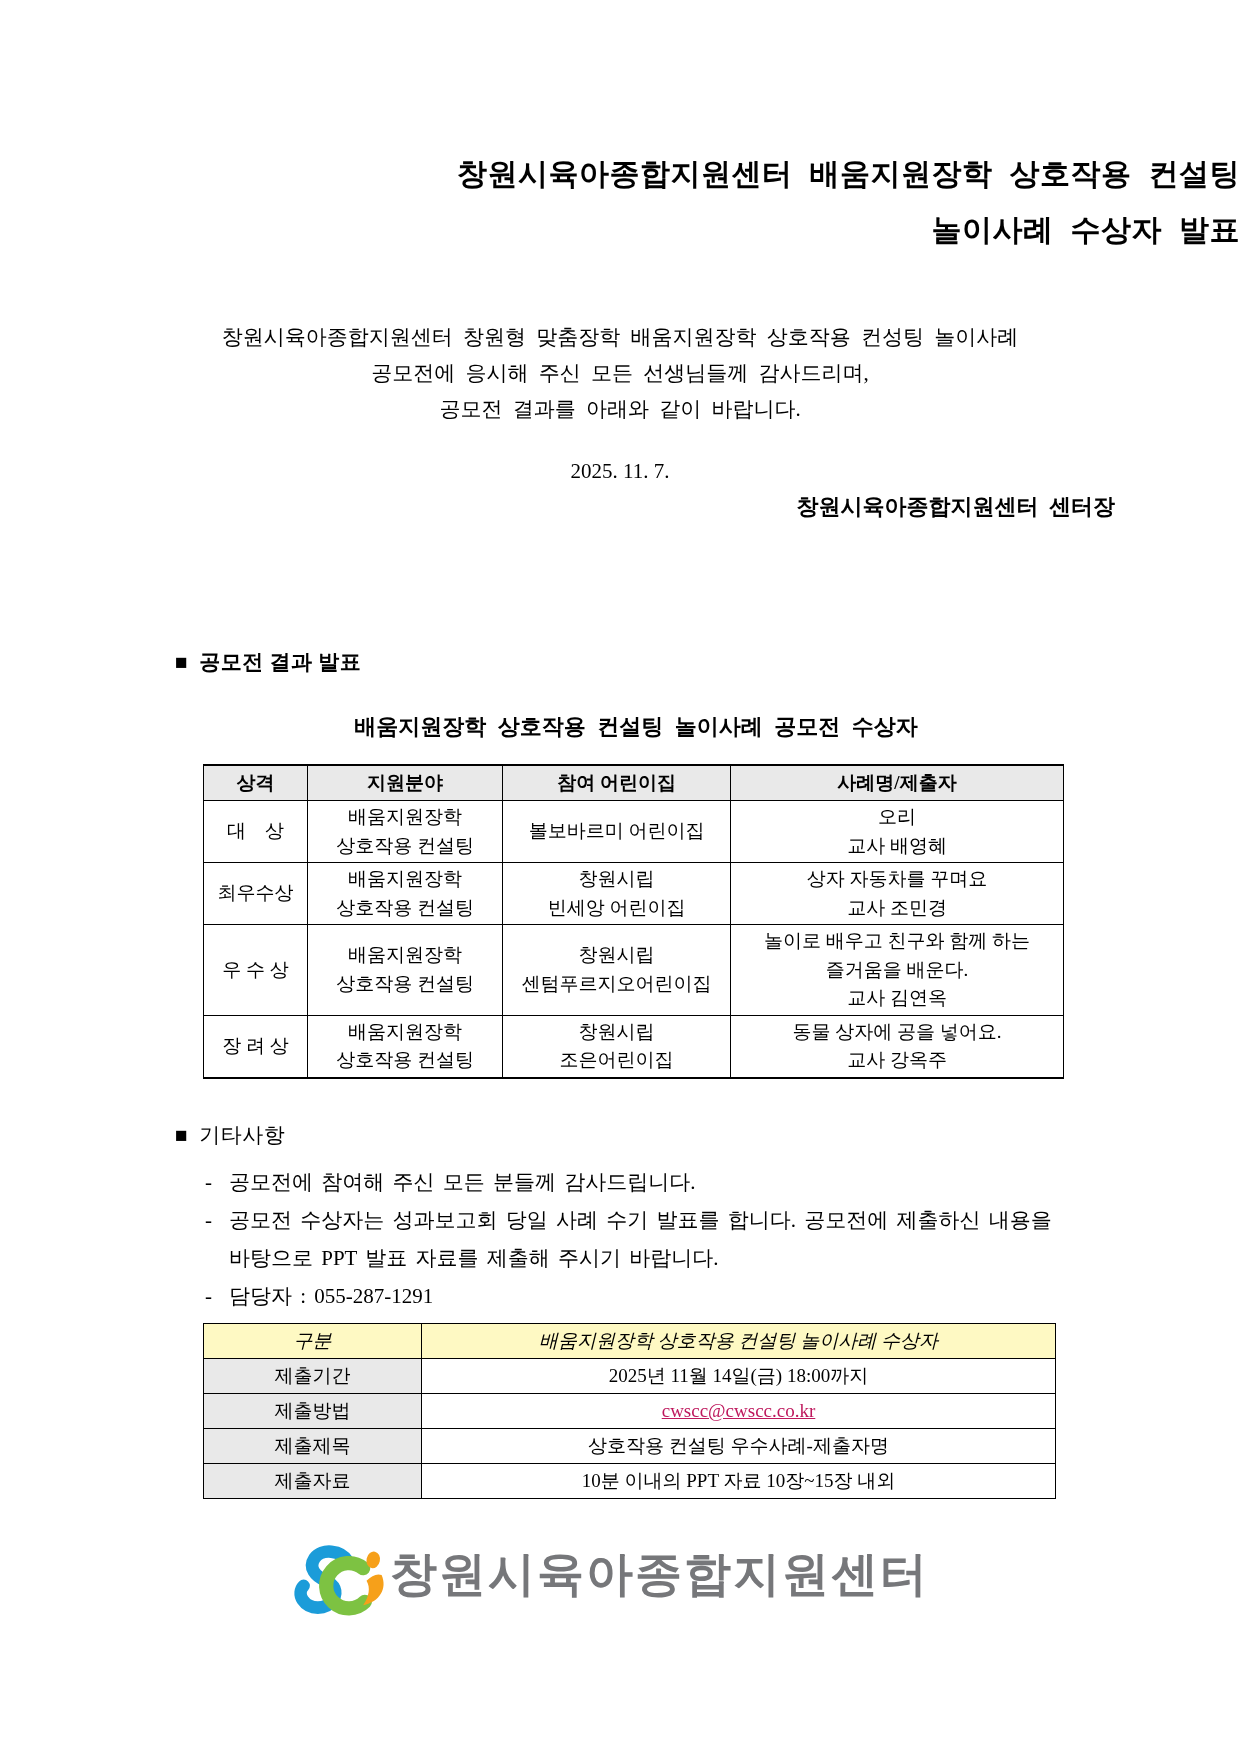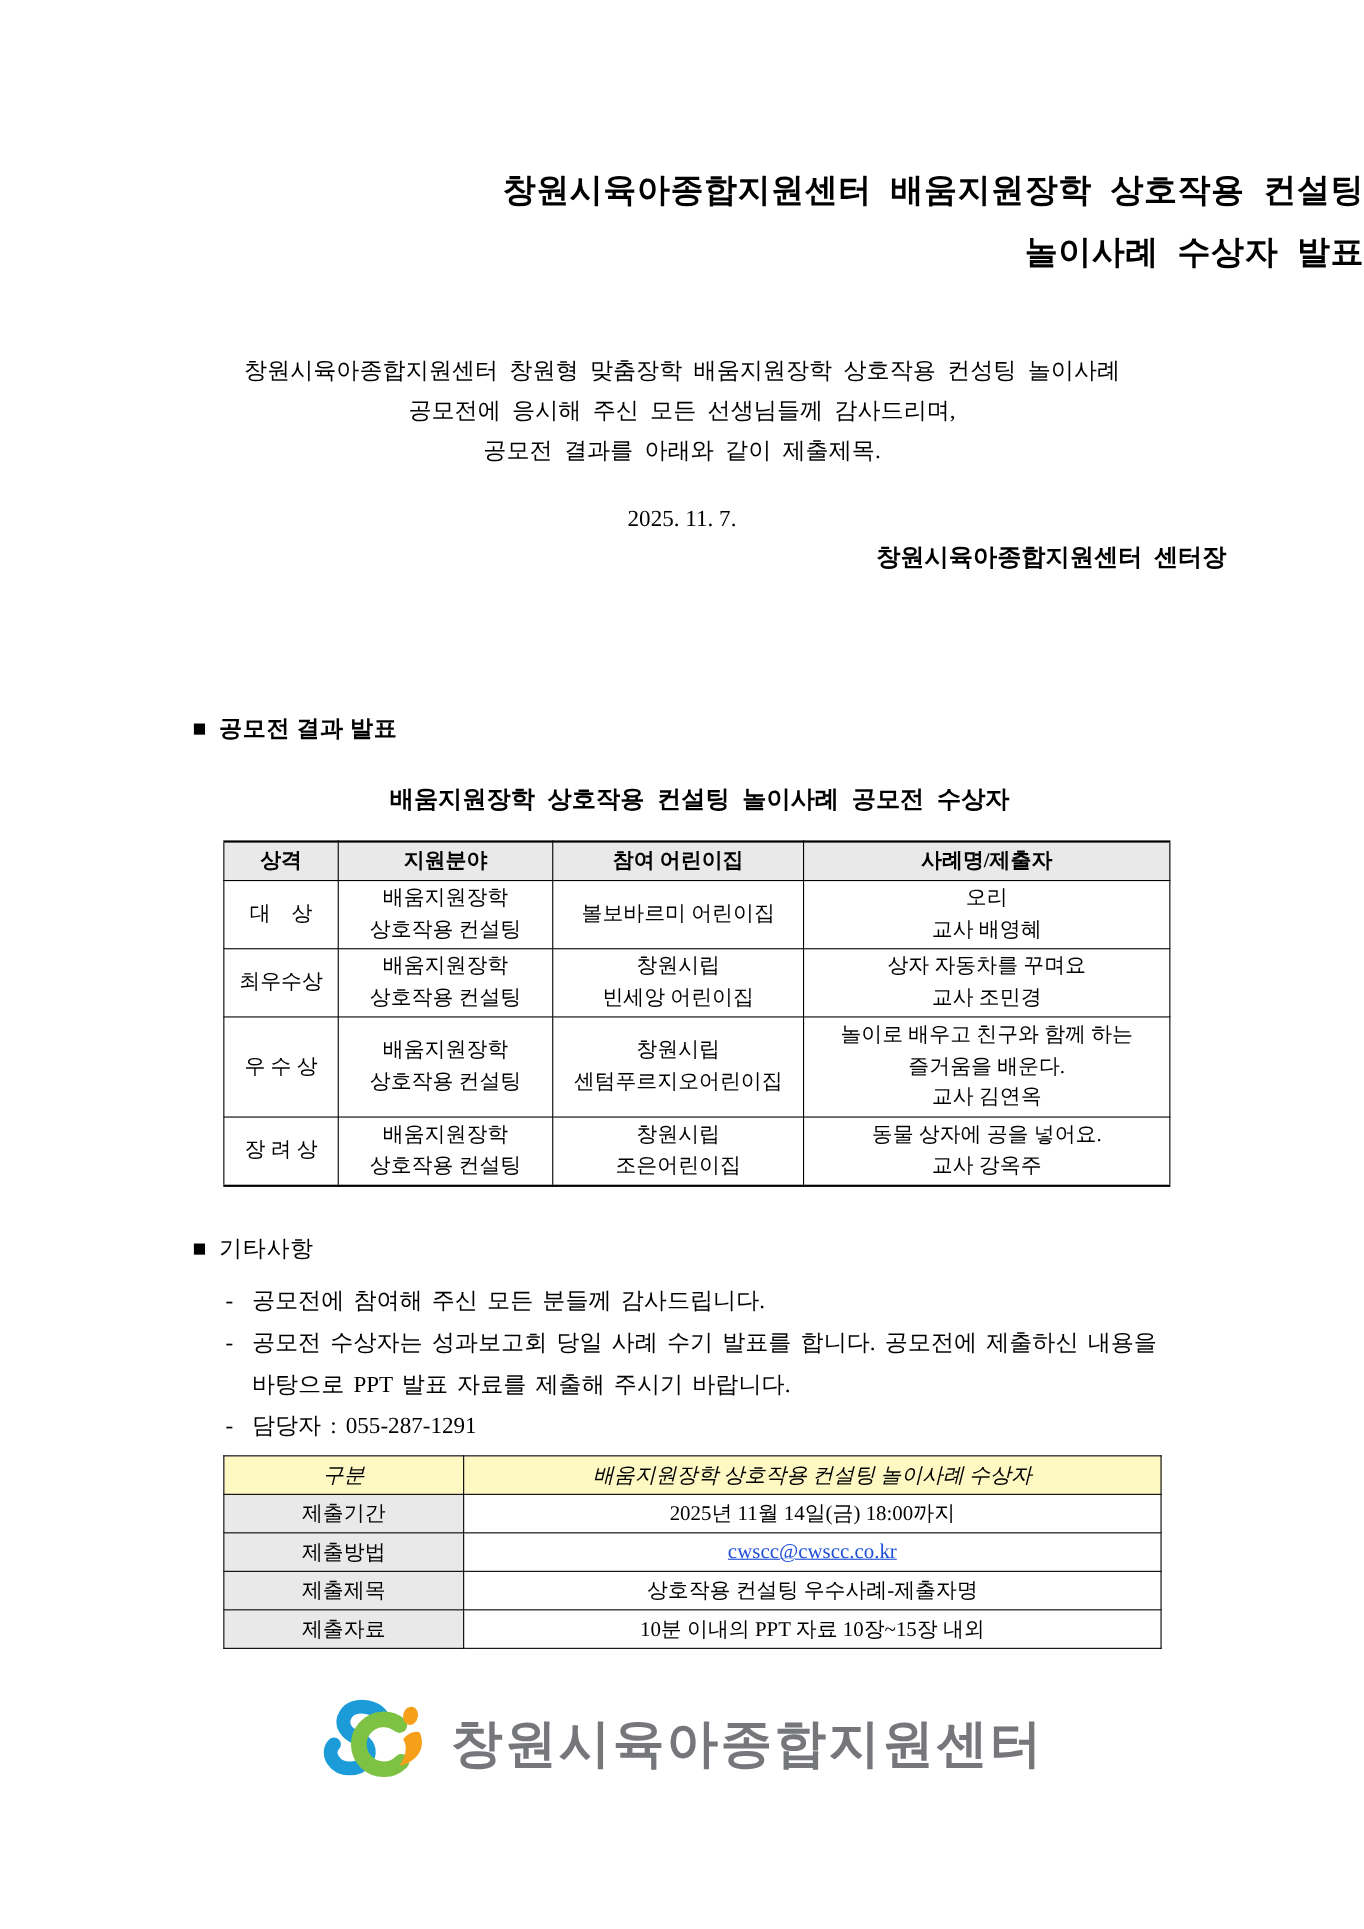--- a/index.html
+++ b/index.html
@@ -76,24 +76,24 @@
   }
   table.sub td {
     border:1px solid #000;
     text-align:center;
     vertical-align:middle;
     height:32px;
     padding:1px 4px;
   }
   table.sub td.lbl { background:#e9e9e9; }
   table.sub tr.hdr td { background:#fef9c3;font-style:italic; }
-  a.email-link { color:#1d4ed8; text-decoration:underline; }
+  a.email-link { color:#be185d; text-decoration:underline; }
   .logo-row {
     margin:44px 0 0 286px;
-    display:flex; align-items:center; gap:20px;
+    display:flex; align-items:flex-start; 
   }
   .logo-text {
     font-family:"Liberation Sans","DejaVu Sans",sans-serif;
     font-size:47px; font-weight:600;
     color:#76777a; letter-spacing:2px;
     white-space:nowrap;
   }
 </style>
 </head>
 <body>
@@ -101,21 +101,21 @@
 <div class="doc">
 
   <div class="title-block">
     <div>창원시육아종합지원센터 배움지원장학 상호작용 컨설팅</div>
     <div>놀이사례 수상자 발표</div>
   </div>
 
   <div class="intro">
     <div>창원시육아종합지원센터 창원형 맞춤장학 배움지원장학 상호작용 컨성팅 놀이사례</div>
     <div>공모전에 응시해 주신 모든 선생님들께 감사드리며,</div>
-    <div>공모전 결과를 아래와 같이 제출제목.</div>
+    <div>공모전 결과를 아래와 같이 바랍니다.</div>
   </div>
 
   <div class="date-line">2025. 11. 7.</div>
 
   <div class="sign-line">창원시육아종합지원센터 센터장</div>
 
   <div class="section section-1">
     <span class="sq-marker">■</span><span>공모전 결과 발표</span>
   </div>
 

